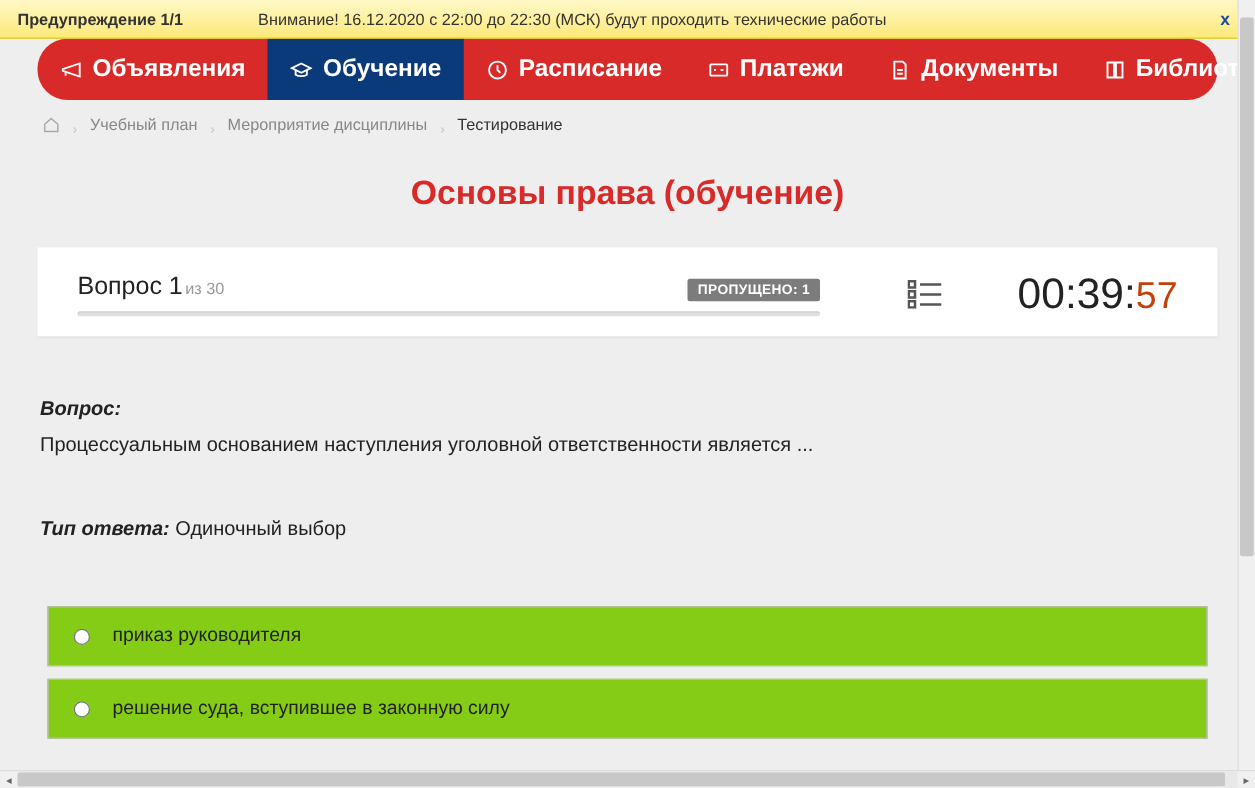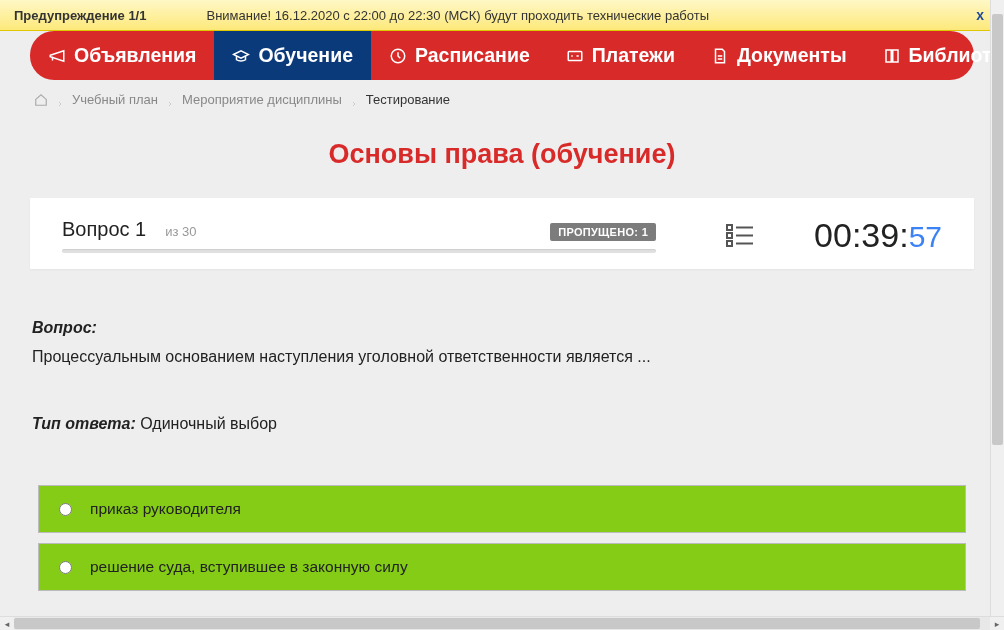--- a/index.html
+++ b/index.html
@@ -72,21 +72,21 @@
   }
   .test-header {
     background: #fff;
     margin: 0 30px;
     padding: 18px 32px 14px;
     display: flex;
     align-items: center;
     box-shadow: 0 1px 2px rgba(0,0,0,0.05);
   }
   .question-col { flex: 1; }
-  .question-num-row { display: flex; align-items: baseline; gap: 19px; margin-bottom: 8px; }
+  .question-num-row { display: flex; align-items: baseline; gap: 2px; margin-bottom: 8px; }
   .question-num { font-size: 20px; color: #222; font-weight: 400; }
   .question-total { font-size: 13px; color: #999; }
   .skipped-badge {
     background: #7c7c7c;
     color: #fff;
     font-size: 11px;
     padding: 3px 8px;
     border-radius: 2px;
     margin-left: auto;
     font-weight: 600;
@@ -108,21 +108,21 @@
     color: #555;
   }
   .timer {
     font-size: 34px;
     color: #222;
     font-weight: 400;
     letter-spacing: 0px;
     display: flex;
     align-items: baseline;
   }
-  .timer .sec { color: #3b82f6; font-size: 30px; }
+  .timer .sec { color: #c2410c; font-size: 30px; }
   .content {
     padding: 50px 32px 0;
     color: #222;
   }
   .q-label { font-style: italic; font-weight: bold; font-size: 16px; margin-bottom: 8px; }
   .q-text { font-size: 16px; line-height: 1.5; margin-bottom: 46px; }
   .ans-type-row { font-size: 16px; margin-bottom: 52px; }
   .ans-type-label { font-style: italic; font-weight: bold; }
   .answers { padding: 0 6px; }
   .answer {

